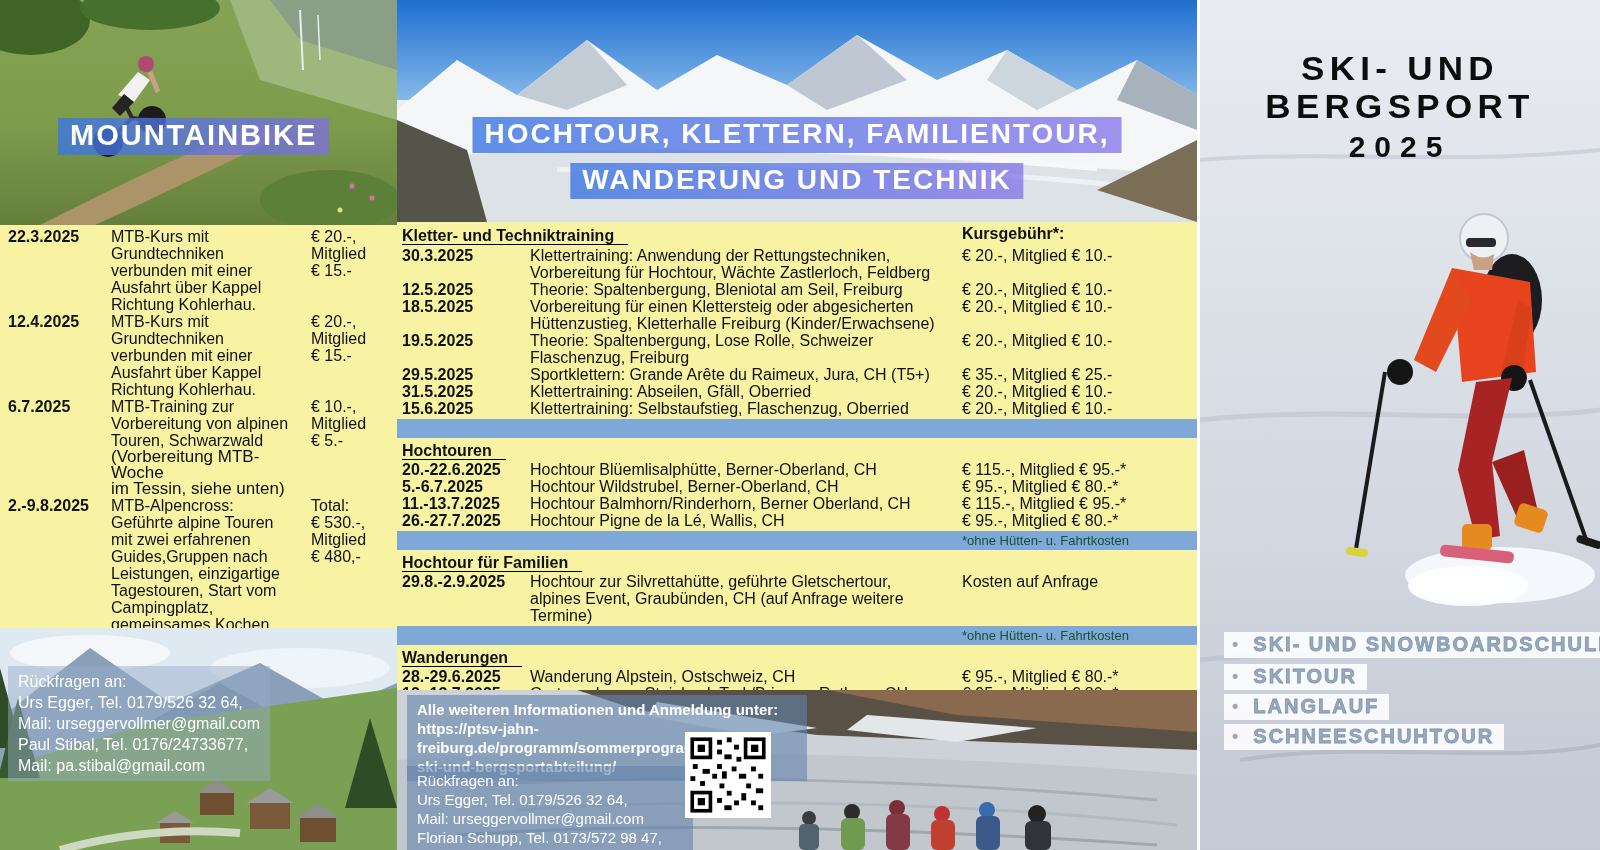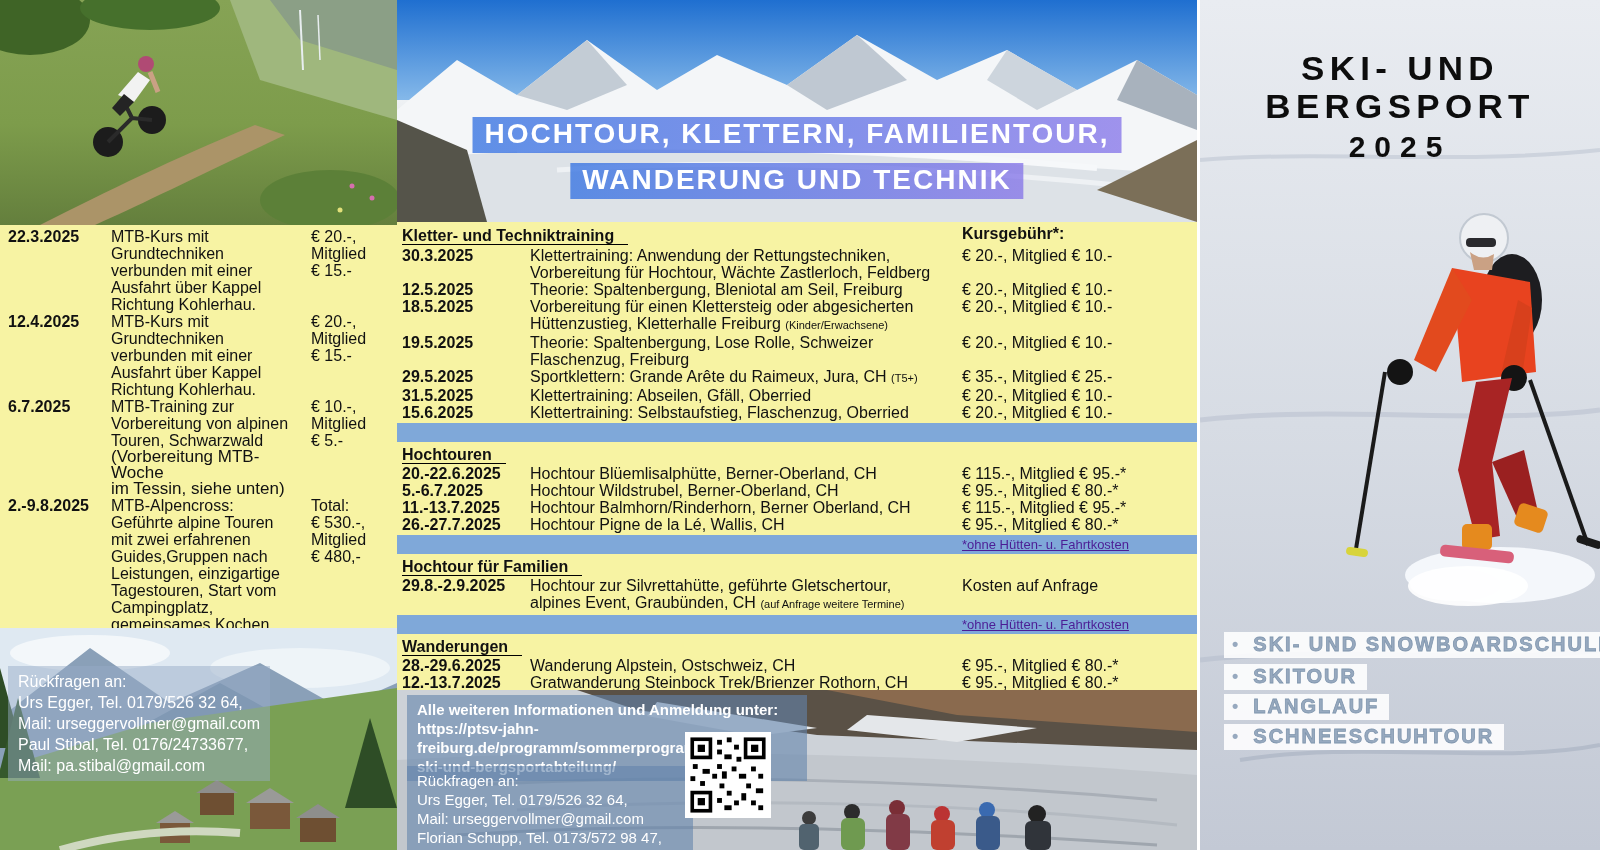--- a/index.html
+++ b/index.html
@@ -27,32 +27,32 @@
   .chip-mid1{top:117px;}
   .chip-mid2{top:163px;}
 
   
   .panel{background:var(--panel-yellow,#f7f3a3);}
   .left-table{position:absolute;top:225px;left:0;width:397px;height:403px;
     padding:3px 0 0 8px;box-sizing:border-box;font-size:16px;line-height:17px;}
   .lrow{display:grid;grid-template-columns:103px 200px 1fr;}
   .date{font-weight:bold;}
   .small-block{display:block;font-size:17px;line-height:16px;}
-  .small-inline{font-size:11px;text-align:center;}
+  .small-inline{font-size:16px;text-align:center;}
 
   .mid-table{position:absolute;top:222px;left:0;width:800px;height:468px;
     box-sizing:border-box;font-size:16px;line-height:17px;}
   .mid-pad{padding-left:5px;}
   .mid-header-row{display:grid;grid-template-columns:560px 1fr;padding:3px 4px 1px 5px;}
   .sec-heading{font-weight:bold;display:inline-block;border-bottom:1.8px solid #000;
     padding-right:14px;margin:2px 0 1px 0;}
   .fee-header{font-weight:bold;}
   .mrow{display:grid;grid-template-columns:128px 432px 1fr;padding-left:5px;}
   .divider{height:19px;background:var(--divider-blue,#7fa8d9);margin:2px 0;}
-  .divider .footnote{font-size:13px;line-height:19px;padding-left:565px;color:#4c1d95;text-decoration:underline;}
+  .divider .footnote{font-size:13px;line-height:19px;padding-left:565px;color:#14532d;}
 
   
   .overlay-box{
     position:absolute;background:rgba(98,132,172,0.60);
     color:#fff;padding:5px 10px;width:max-content;max-width:380px;
   }
   .left-contact{left:8px;top:38px;font-size:16px;line-height:21px;background:rgba(150,172,198,0.48);}
   .mid-info{left:10px;top:5px;font-size:15px;line-height:19px;font-weight:bold;}
   .mid-contact{left:10px;top:76px;font-size:15px;line-height:19px;}
   .url{text-decoration:none;color:#fff;}
@@ -105,20 +105,21 @@
         <g>
           <circle cx="108" cy="142" r="15" fill="#1c1c1c"></circle>
             <circle cx="152" cy="120" r="14" fill="#1c1c1c"></circle>
           <path d="M108,142 L132,118 L152,120 M132,118 L122,98" stroke="#2a2a2a" stroke-width="4" fill="none"></path>
           <path d="M118,95 L138,72 L150,80 L134,102 Z" fill="#f2f2f2"></path>
           <path d="M112,108 L124,94 L134,102 L120,116 Z" fill="#242424"></path>
           <circle cx="146" cy="64" r="8" fill="#b04a74"></circle>
           <path d="M150,72 L158,92" stroke="#caa184" stroke-width="5" fill="none"></path>
         </g>
       </svg>
+      <div class="title-chip chip-mtb">MOUNTAINBIKE</div>
     </div>
 
     <div class="left-table panel">
       <div class="lrow">
         <div class="date">22.3.2025</div>
         <div><span class="pre">MTB-Kurs mit
 Grundtechniken
 verbunden mit einer
 Ausfahrt über Kappel
 Richtung Kohlerhau.</span></div>

